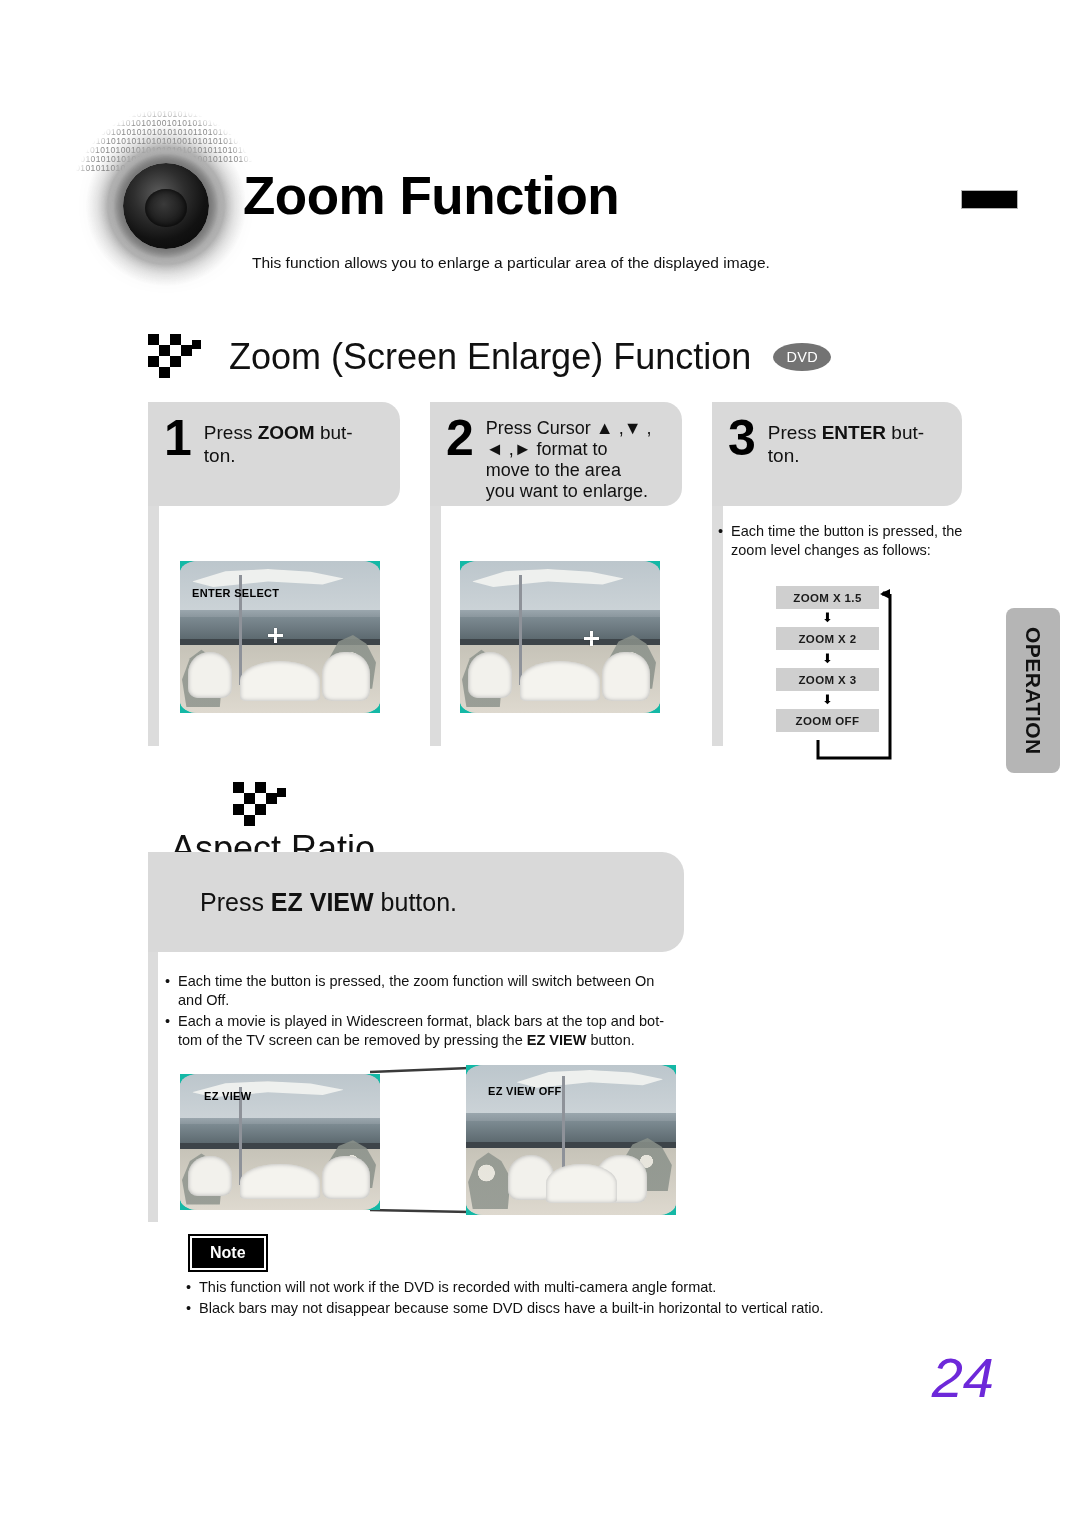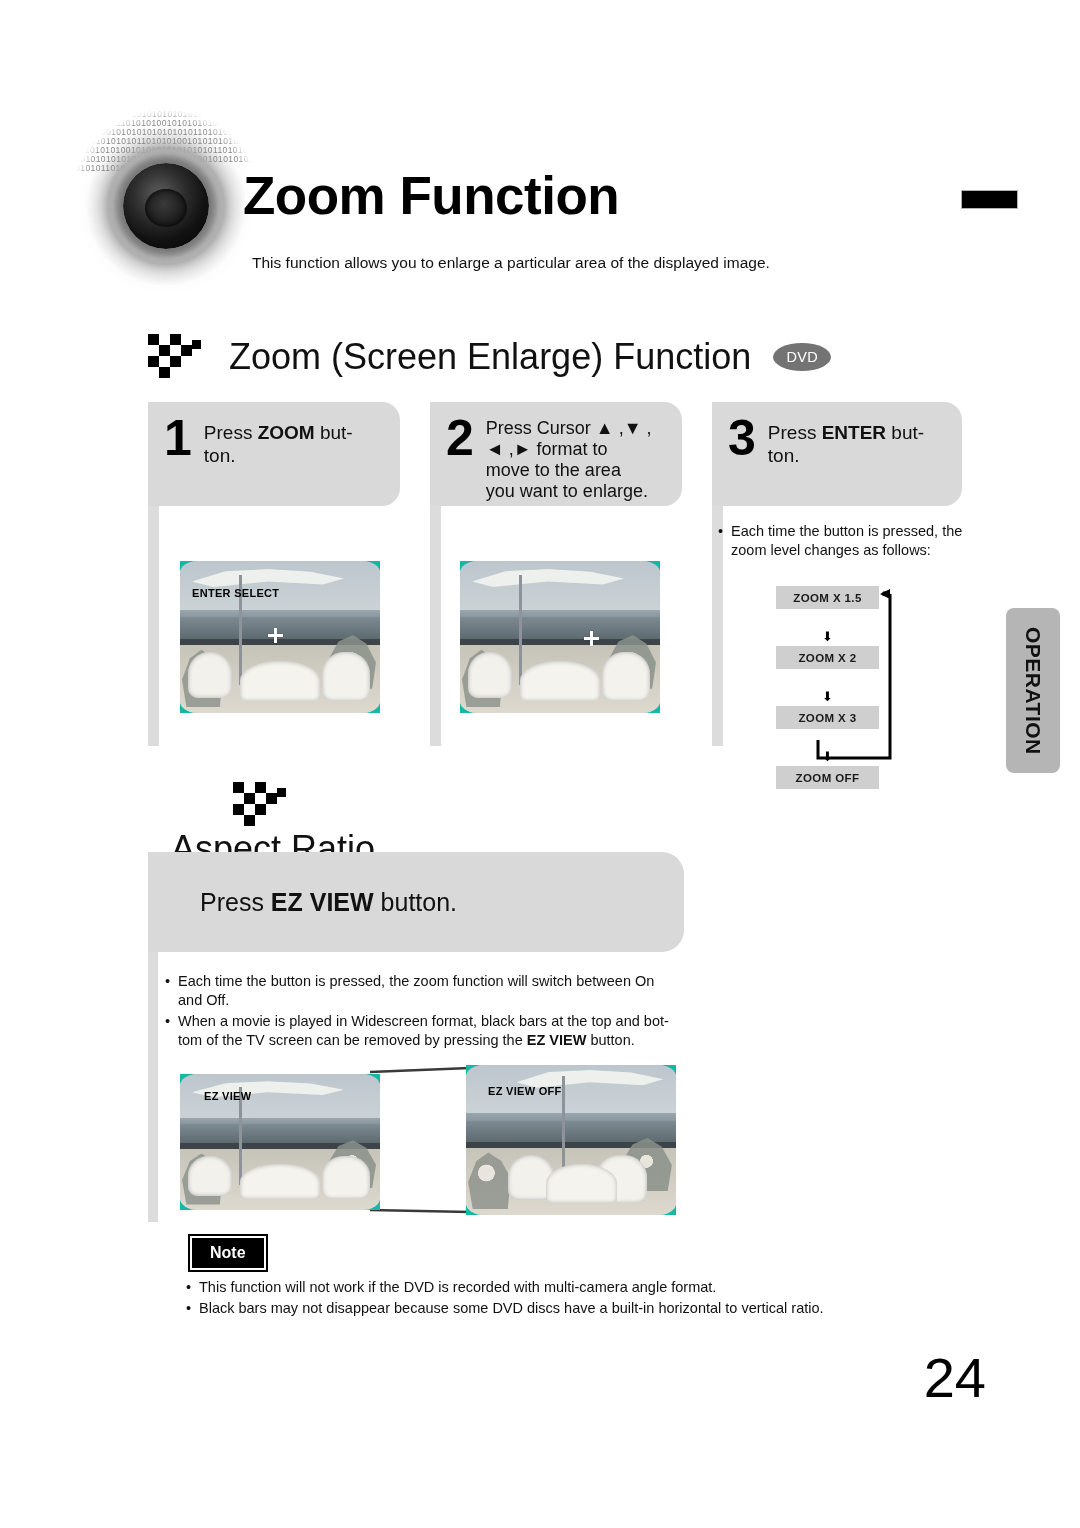--- a/index.html
+++ b/index.html
@@ -157,21 +157,21 @@
   }
   .crosshair:before { left: 50%; top: 0; width: 3px; height: 100%; margin-left: -1.5px; }
   .crosshair:after  { top: 50%; left: 0; height: 3px; width: 100%; margin-top: -1.5px; }
 
   
   .flow { position: absolute; }
   .flow-item {
     width: 103px; height: 23px; background: #cfcfcf;
     display: flex; align-items: center; justify-content: center;
     font-size: 11.5px; font-weight: bold; color: #1a1a1a;
-    letter-spacing: 0.4px; margin-bottom: 20px;
+    letter-spacing: 0.4px; margin-bottom: 1px;
   }
   .flow-arrow { width: 103px; height: 14px; display: flex; align-items: center;
     justify-content: center; font-size: 13px; color: #000; margin-bottom: 3px; line-height: 1; }
 
   
   .side-tab {
     position: absolute; width: 54px; height: 165px;
     background: #b5b5b5; border-radius: 8px;
     display: flex; align-items: center; justify-content: center;
   }
@@ -202,22 +202,22 @@
   
   .note-box {
     position: absolute;
     background: #000; color: #fff;
     border: 2px solid #000; outline: 2px solid #000; outline-offset: 2px;
     font-size: 16px; font-weight: bold;
     padding: 4px 16px;
   }
 
   .page-num {
-    position: absolute; right: 94px; bottom: 118px;
-    font-size: 56px; color: #000000;
+    position: absolute; right: 86px; bottom: 118px;
+    font-size: 56px; color: #6d28d9; font-style: italic;
   }
 
   .connector-svg { position: absolute; pointer-events: none; }
 </style>
 </head>
 <body>
 
 <div class="page">
 
   <div class="speaker-logo">
@@ -375,21 +375,21 @@
     <div class="bullet">
       <div class="dot">•</div>
       <div>
         <span>Each time the button is pressed, the zoom function will switch between On</span><br>
         <span>and Off.</span>
       </div>
     </div>
     <div class="bullet">
       <div class="dot">•</div>
       <div>
-        <span>When a movie is played in Widescreen format, black bars at the top and bot-</span><br>
+        <span>Each a movie is played in Widescreen format, black bars at the top and bot-</span><br>
         <span>tom of the TV screen can be removed by pressing the </span><b>EZ VIEW</b><span> button.</span>
       </div>
     </div>
   </div>
 
   <svg class="connector-svg" style="left:370px; top:1060px; width:300px; height:160px;" viewBox="0 0 300 160">
     <path d="M 0 150 L 100 152 L 100 8 L 0 12" fill="#ffffff" stroke="none"></path>
     <path d="M 0 150 L 100 152" stroke="#3a3a3a" stroke-width="2.5" fill="none"></path>
     <path d="M 0 12 L 100 8" stroke="#3a3a3a" stroke-width="2.5" fill="none"></path>
   </svg>

